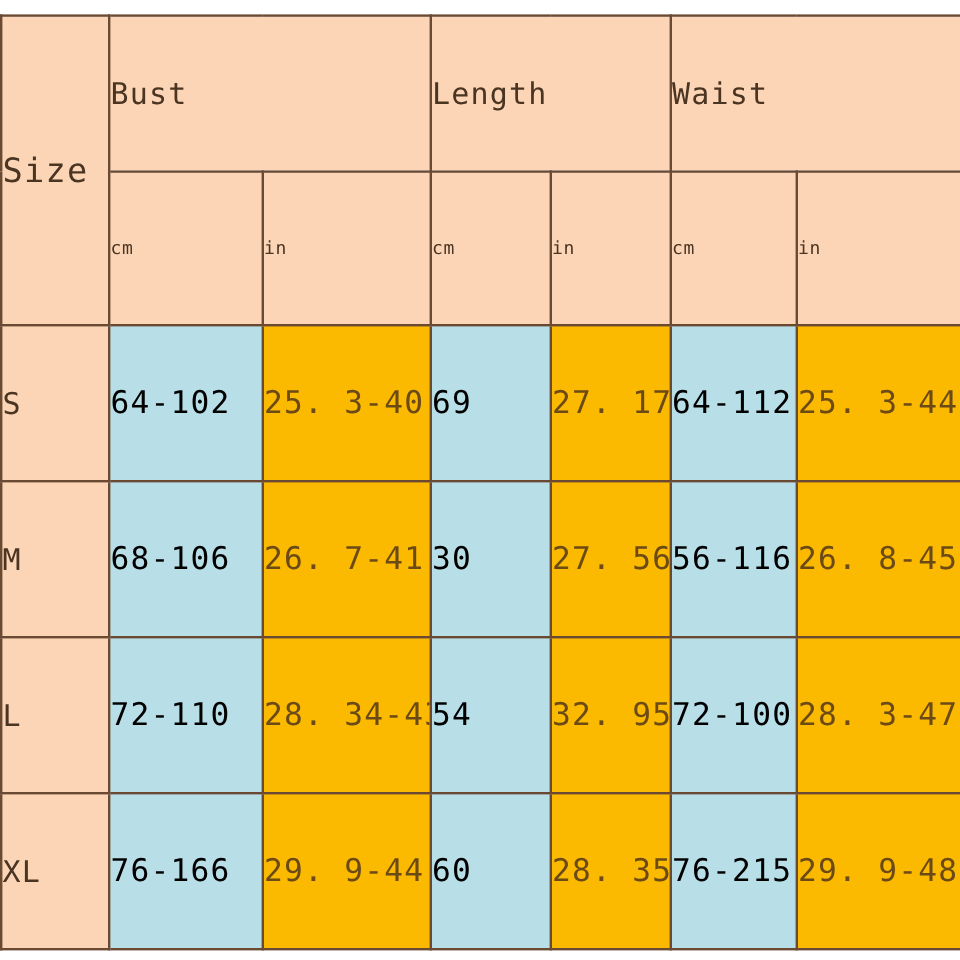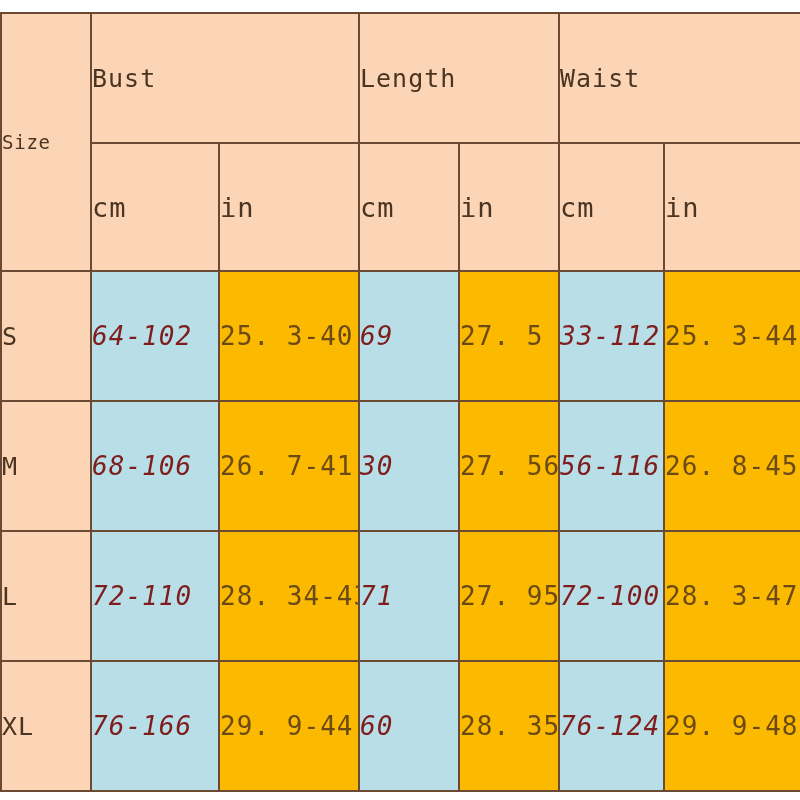--- a/index.html
+++ b/index.html
@@ -41,41 +41,40 @@
     overflow: hidden;
   }
 
   
   td.hdr {
     background: #fbd5b5;
     color: #4a3422;
     font-size: 25px;
   }
   td.hdr-size {
-    font-size: 19px;
+    font-size: 28px;
   }
   td.hdr-group {
     font-size: 25px;
   }
   td.hdr-unit {
-    font-size: 27px;
+    font-size: 15px;
   }
 
   
   td.size-label {
     background: #fbd5b5;
     color: #4a3422;
     font-size: 25px;
   }
   td.cm {
     background: #b8dfe8;
-    color: #7f1d1d;
+    color: #000000;
     font-size: 26px;
     border-color: #6b4a33;
-    font-style: italic;
   }
   td.inch {
     background: #fbba00;
     color: #6b4a16;
     font-size: 26px;
     border-color: #8a6412;
   }
 
   
   .r-head-top  { height: 130px; }
@@ -120,50 +119,50 @@
         <td class="hdr hdr-unit">in</td>
         <td class="hdr hdr-unit">cm</td>
         <td class="hdr hdr-unit">in</td>
       </tr>
 
       <tr class="r-data">
         <td class="size-label">S</td>
         <td class="cm">64-102</td>
         <td class="inch">25. 3-40. 2</td>
         <td class="cm">69</td>
-        <td class="inch">27. 5</td>
-        <td class="cm">33-112</td>
+        <td class="inch">27. 17</td>
+        <td class="cm">64-112</td>
         <td class="inch">25. 3-44. 1</td>
       </tr>
 
       <tr class="r-data">
         <td class="size-label">M</td>
         <td class="cm">68-106</td>
         <td class="inch">26. 7-41. 7</td>
         <td class="cm">30</td>
         <td class="inch">27. 56</td>
         <td class="cm">56-116</td>
         <td class="inch">26. 8-45. 7</td>
       </tr>
 
       <tr class="r-data">
         <td class="size-label">L</td>
         <td class="cm">72-110</td>
         <td class="inch">28. 34-43. 3</td>
-        <td class="cm">71</td>
-        <td class="inch">27. 95</td>
+        <td class="cm">54</td>
+        <td class="inch">32. 95</td>
         <td class="cm">72-100</td>
         <td class="inch">28. 3-47. 2</td>
       </tr>
 
       <tr class="r-data">
         <td class="size-label">XL</td>
         <td class="cm">76-166</td>
         <td class="inch">29. 9-44. 9</td>
         <td class="cm">60</td>
         <td class="inch">28. 35</td>
-        <td class="cm">76-124</td>
+        <td class="cm">76-215</td>
         <td class="inch">29. 9-48. 8</td>
       </tr>
 
     </tbody>
   </table>
 </div>
 
 </body></html>

